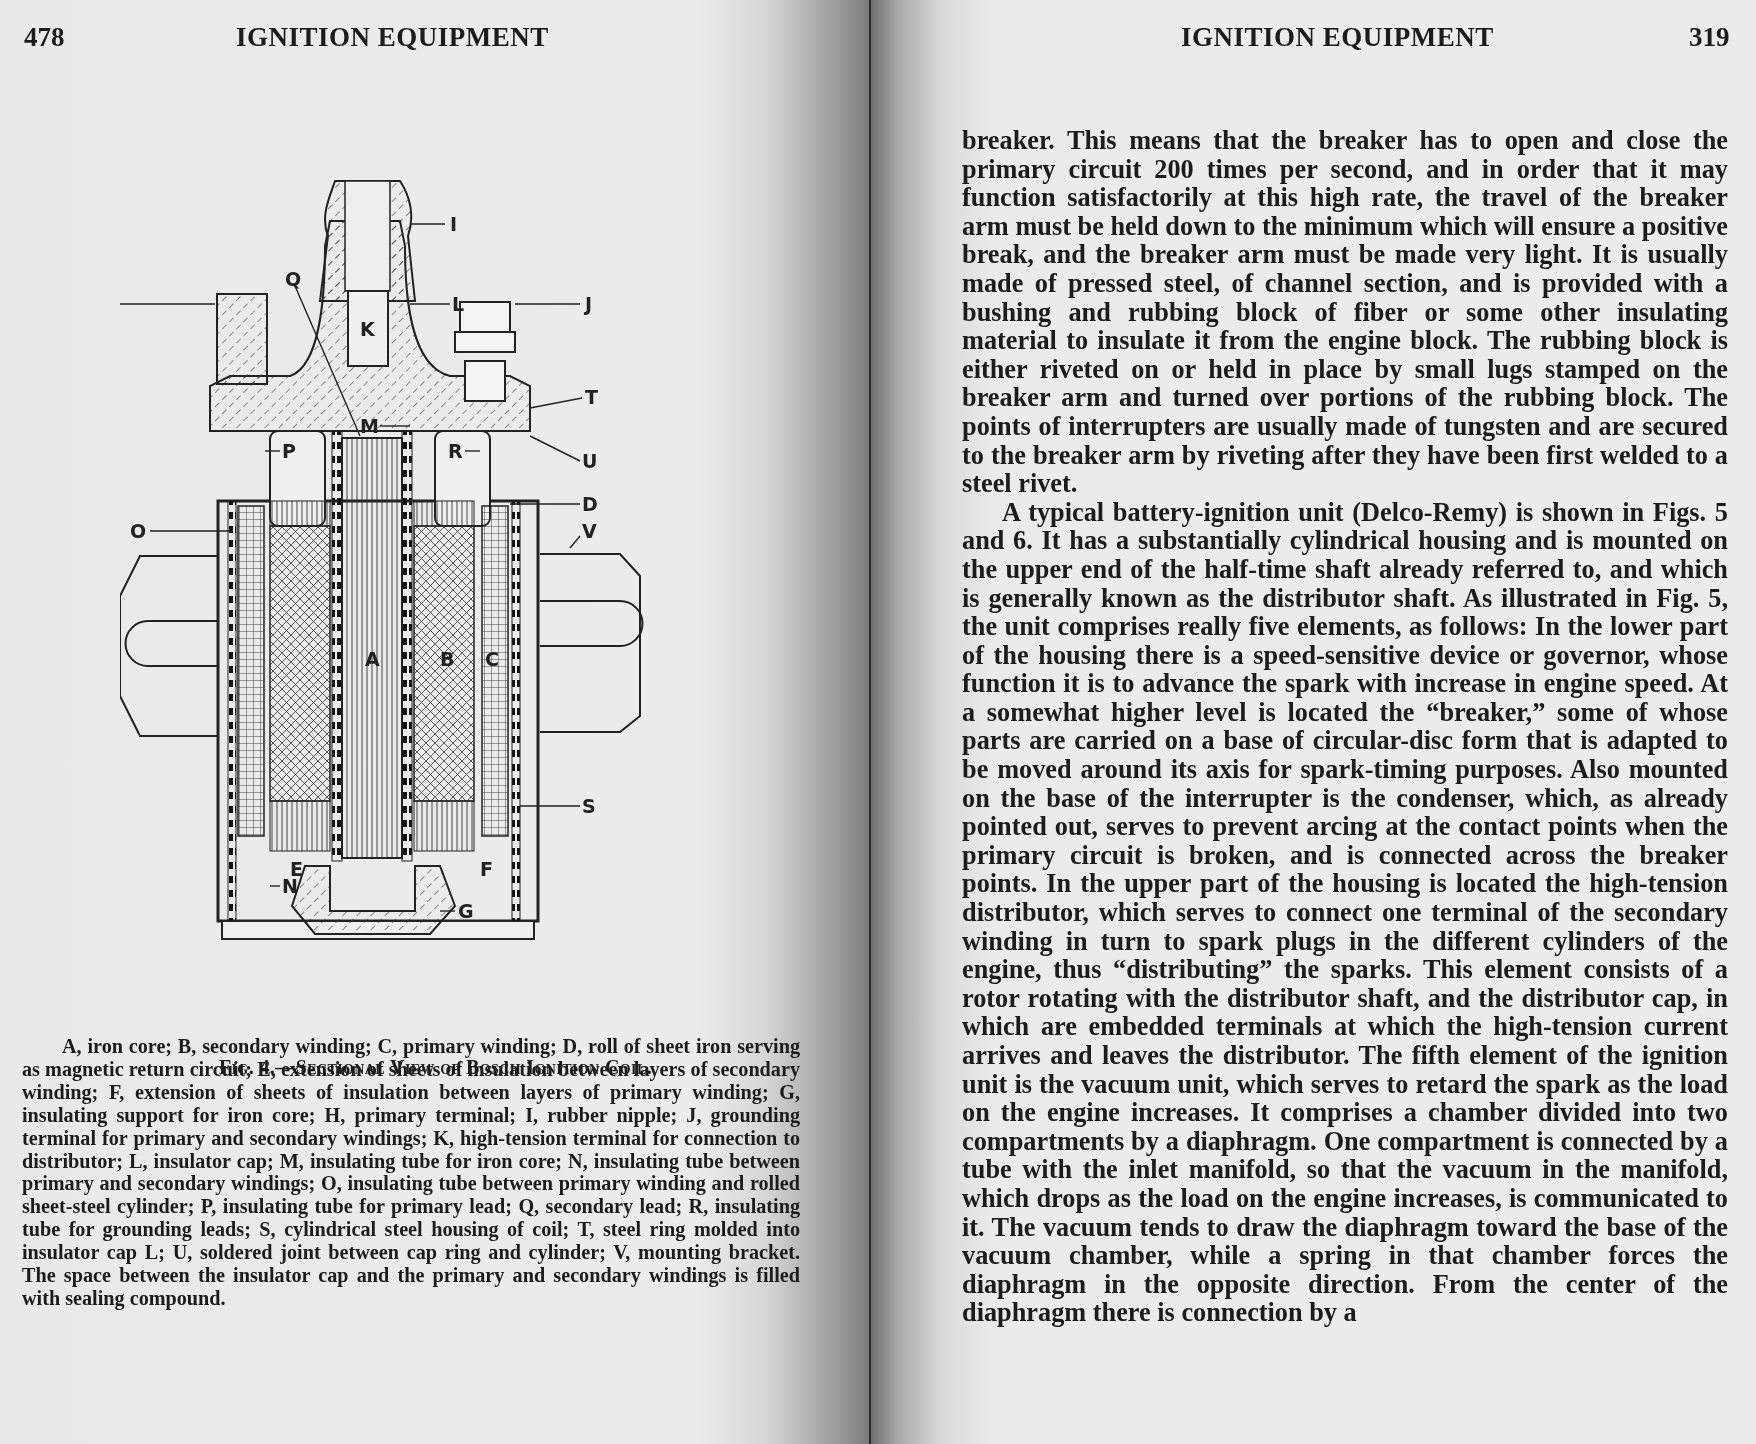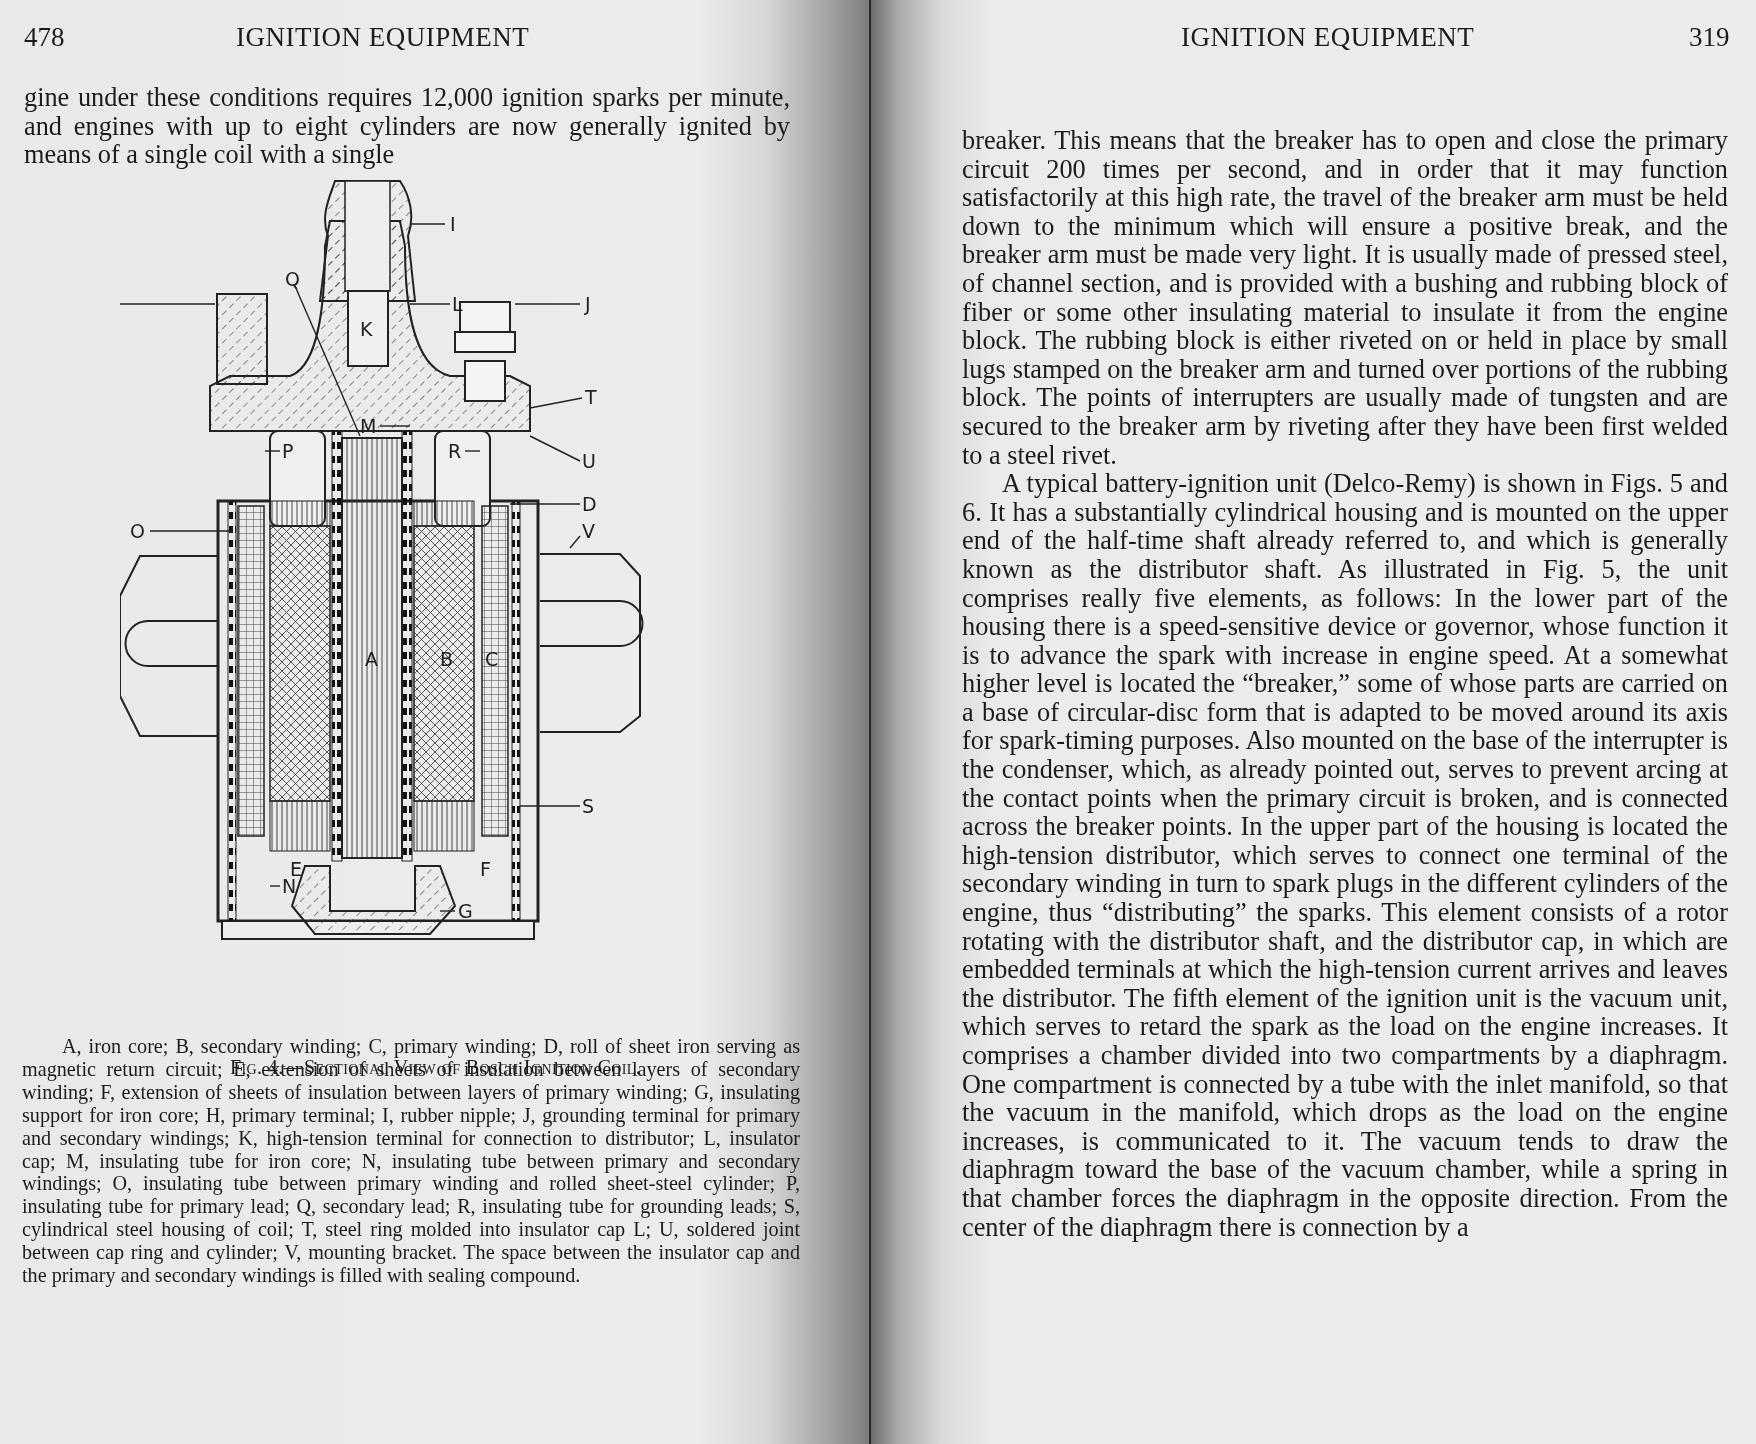--- a/index.html
+++ b/index.html
@@ -2,21 +2,21 @@
 <html><head>
 <meta charset="utf-8">
 <style>
   html, body { margin: 0; padding: 0; }
   body {
     width: 1756px; height: 1444px; overflow: hidden; position: relative;
     background: #ebebeb;
     font-family: "DejaVu Serif", "Liberation Serif", serif;
     color: #1c1c1c;
   }
-  .spread { position: absolute; inset: 0; }
+  .spread { position: absolute; inset: 0; font-weight: bold; }
   .page {
     position: absolute; top: 0; height: 1444px; overflow: hidden;
   }
   .page-left {
     left: 0; width: 871px;
     background: linear-gradient(to right, #e9e9e9 0%, #ececec 80%, #d6d6d6 88%, #9c9c9c 96%, #7a7a7a 100%);
   }
   .page-right {
     left: 871px; width: 885px;
     background: linear-gradient(to right, #6e6e6e 0%, #a8a8a8 3%, #dadada 8%, #ebebeb 14%, #ececec 100%);
@@ -53,23 +53,20 @@
 </style>
 </head>
 <body>
 
 <div class="spread">
 
   <div class="page page-left">
     <div class="pn" style="left:24px;">478</div>
     <div class="running-head" style="left:236px;">IGNITION EQUIPMENT</div>
 
-    <div class="body-text left-body">
-      <p>gine under these conditions requires 12,000 ignition sparks per minute, and engines with up to eight cylinders are now generally ignited by means of a single coil with a single</p>
-    </div>
 
     <div class="figure">
       <svg viewBox="0 0 560 880">
         <defs>
           <pattern id="hatch" width="10" height="10" patternUnits="userSpaceOnUse" patternTransform="rotate(45)">
             <line x1="0" y1="0" x2="0" y2="10" stroke="#333" stroke-width="1.1" stroke-dasharray="6 4"></line>
           </pattern>
           <pattern id="vlines" width="5" height="10" patternUnits="userSpaceOnUse">
             <line x1="2" y1="0" x2="2" y2="10" stroke="#333" stroke-width="0.9"></line>
           </pattern>

